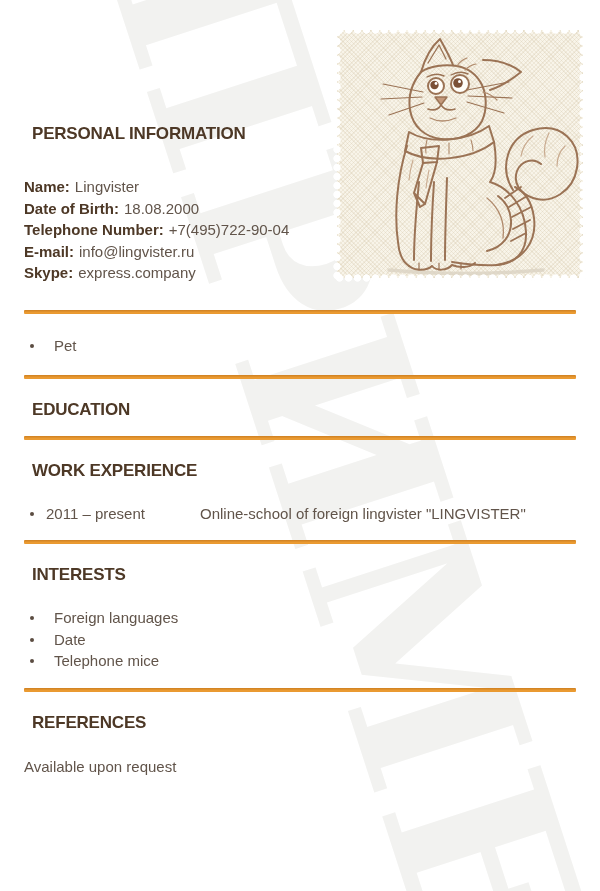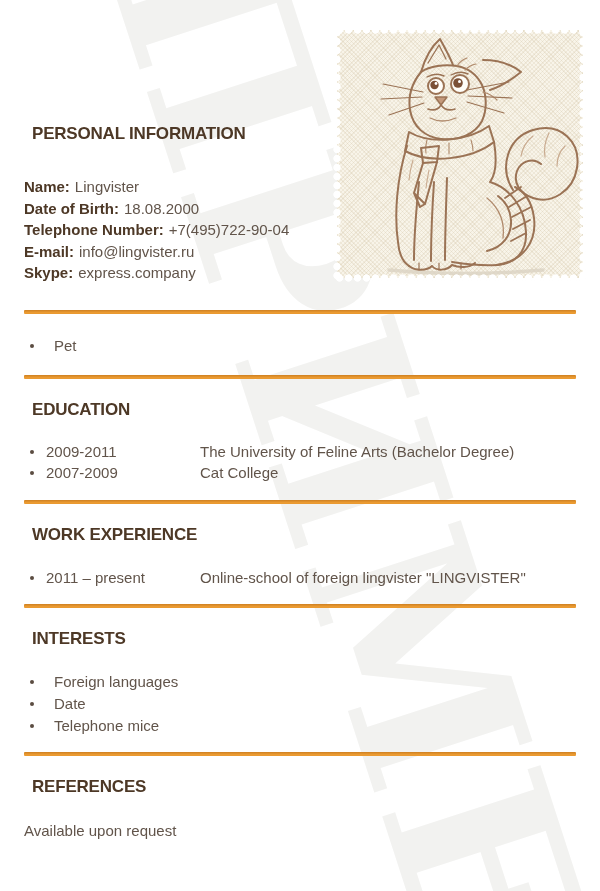--- a/index.html
+++ b/index.html
@@ -154,32 +154,20 @@
     <div class="rows-obj">
       <div class="li">
         <span class="dot"></span>
         <span class="txt">Pet</span>
       </div>
     </div>
 
     <div class="rule r2"></div>
 
     <h2 class="h-edu">EDUCATION</h2>
-    <div class="rows-edu">
-      <div class="li">
-        <span class="dot"></span>
-        <span class="period">2009-2011</span>
-        <span class="desc">The University of Feline Arts (Bachelor Degree)</span>
-      </div>
-      <div class="li">
-        <span class="dot"></span>
-        <span class="period">2007-2009</span>
-        <span class="desc">Cat College</span>
-      </div>
-    </div>
 
     <div class="rule r3"></div>
 
     <h2 class="h-work">WORK EXPERIENCE</h2>
     <div class="rows-work">
       <div class="li">
         <span class="dot"></span>
         <span class="period">2011 – present</span>
         <span class="desc">Online-school of foreign lingvister "LINGVISTER"</span>
       </div>

